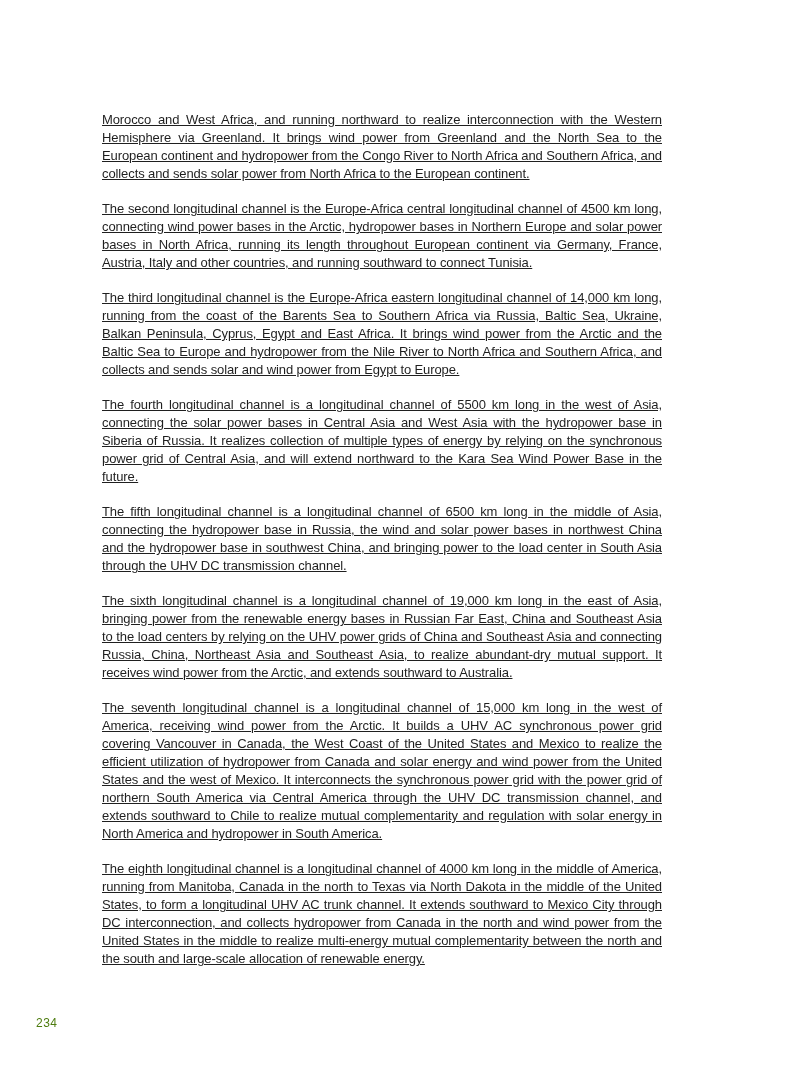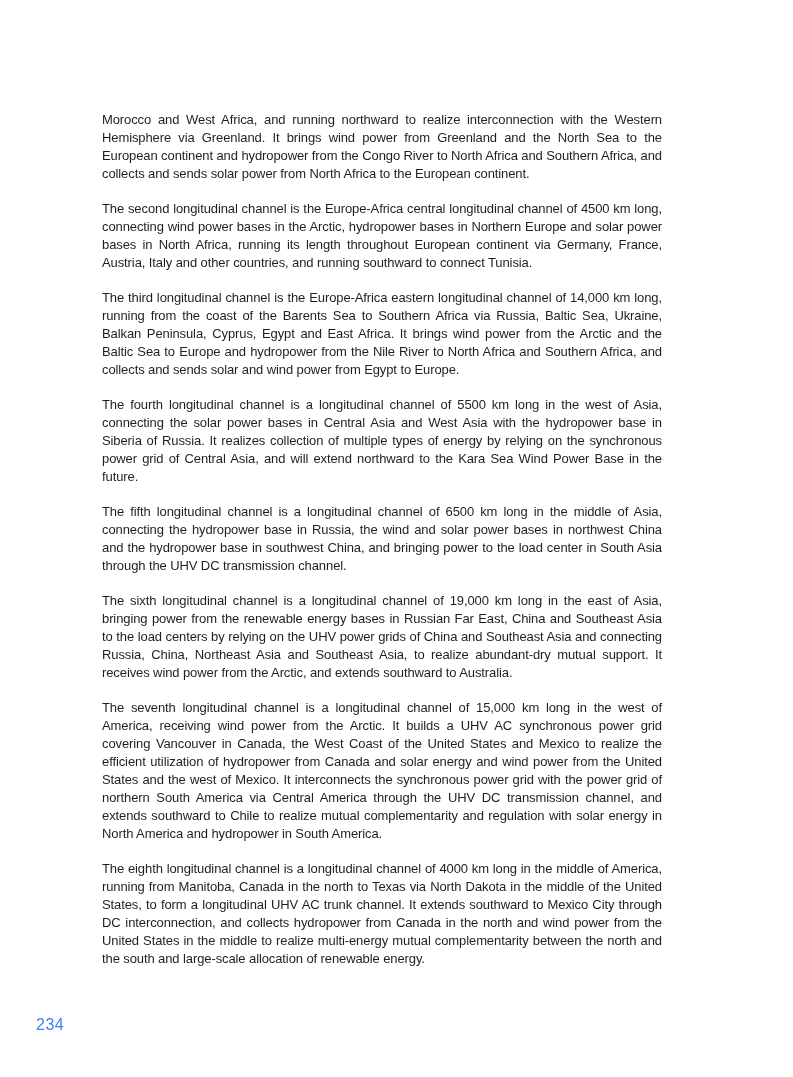--- a/index.html
+++ b/index.html
@@ -21,31 +21,32 @@
       font-family: "Liberation Sans", sans-serif;
       font-size: 13px;
       line-height: 18px;
       color: #1f1f1f;
     }
     .page-body p {
       margin: 0 0 17px 0;
       text-align: justify;
       text-align-last: left;
       letter-spacing: -0.1px;
+      text-decoration: underline;
     }
     .page-body p.last {
       text-align-last: justify;
     }
     .page-number {
       position: absolute;
       left: 36px;
       top: 1016px;
       font-family: "Liberation Sans", sans-serif;
-      font-size: 16px;
-      color: #3b82f6;
+      font-size: 12px;
+      color: #4d7c0f;
       letter-spacing: 0.5px;
     }
   </style>
 </head>
 <body>
 
 <div class="page-body">
   <p>Morocco and West Africa, and running northward to realize interconnection with the Western Hemisphere via Greenland. It brings wind power from Greenland and the North Sea to the European continent and hydropower from the Congo River to North Africa and Southern Africa, and collects and sends solar power from North Africa to the European continent.</p>
   <p>The second longitudinal channel is the Europe-Africa central longitudinal channel of 4500 km long, connecting wind power bases in the Arctic, hydropower bases in Northern Europe and solar power bases in North Africa, running its length throughout European continent via Germany, France, Austria, Italy and other countries, and running southward to connect Tunisia.</p>
   <p>The third longitudinal channel is the Europe-Africa eastern longitudinal channel of 14,000 km long, running from the coast of the Barents Sea to Southern Africa via Russia, Baltic Sea, Ukraine, Balkan Peninsula, Cyprus, Egypt and East Africa. It brings wind power from the Arctic and the Baltic Sea to Europe and hydropower from the Nile River to North Africa and Southern Africa, and collects and sends solar and wind power from Egypt to Europe.</p>

